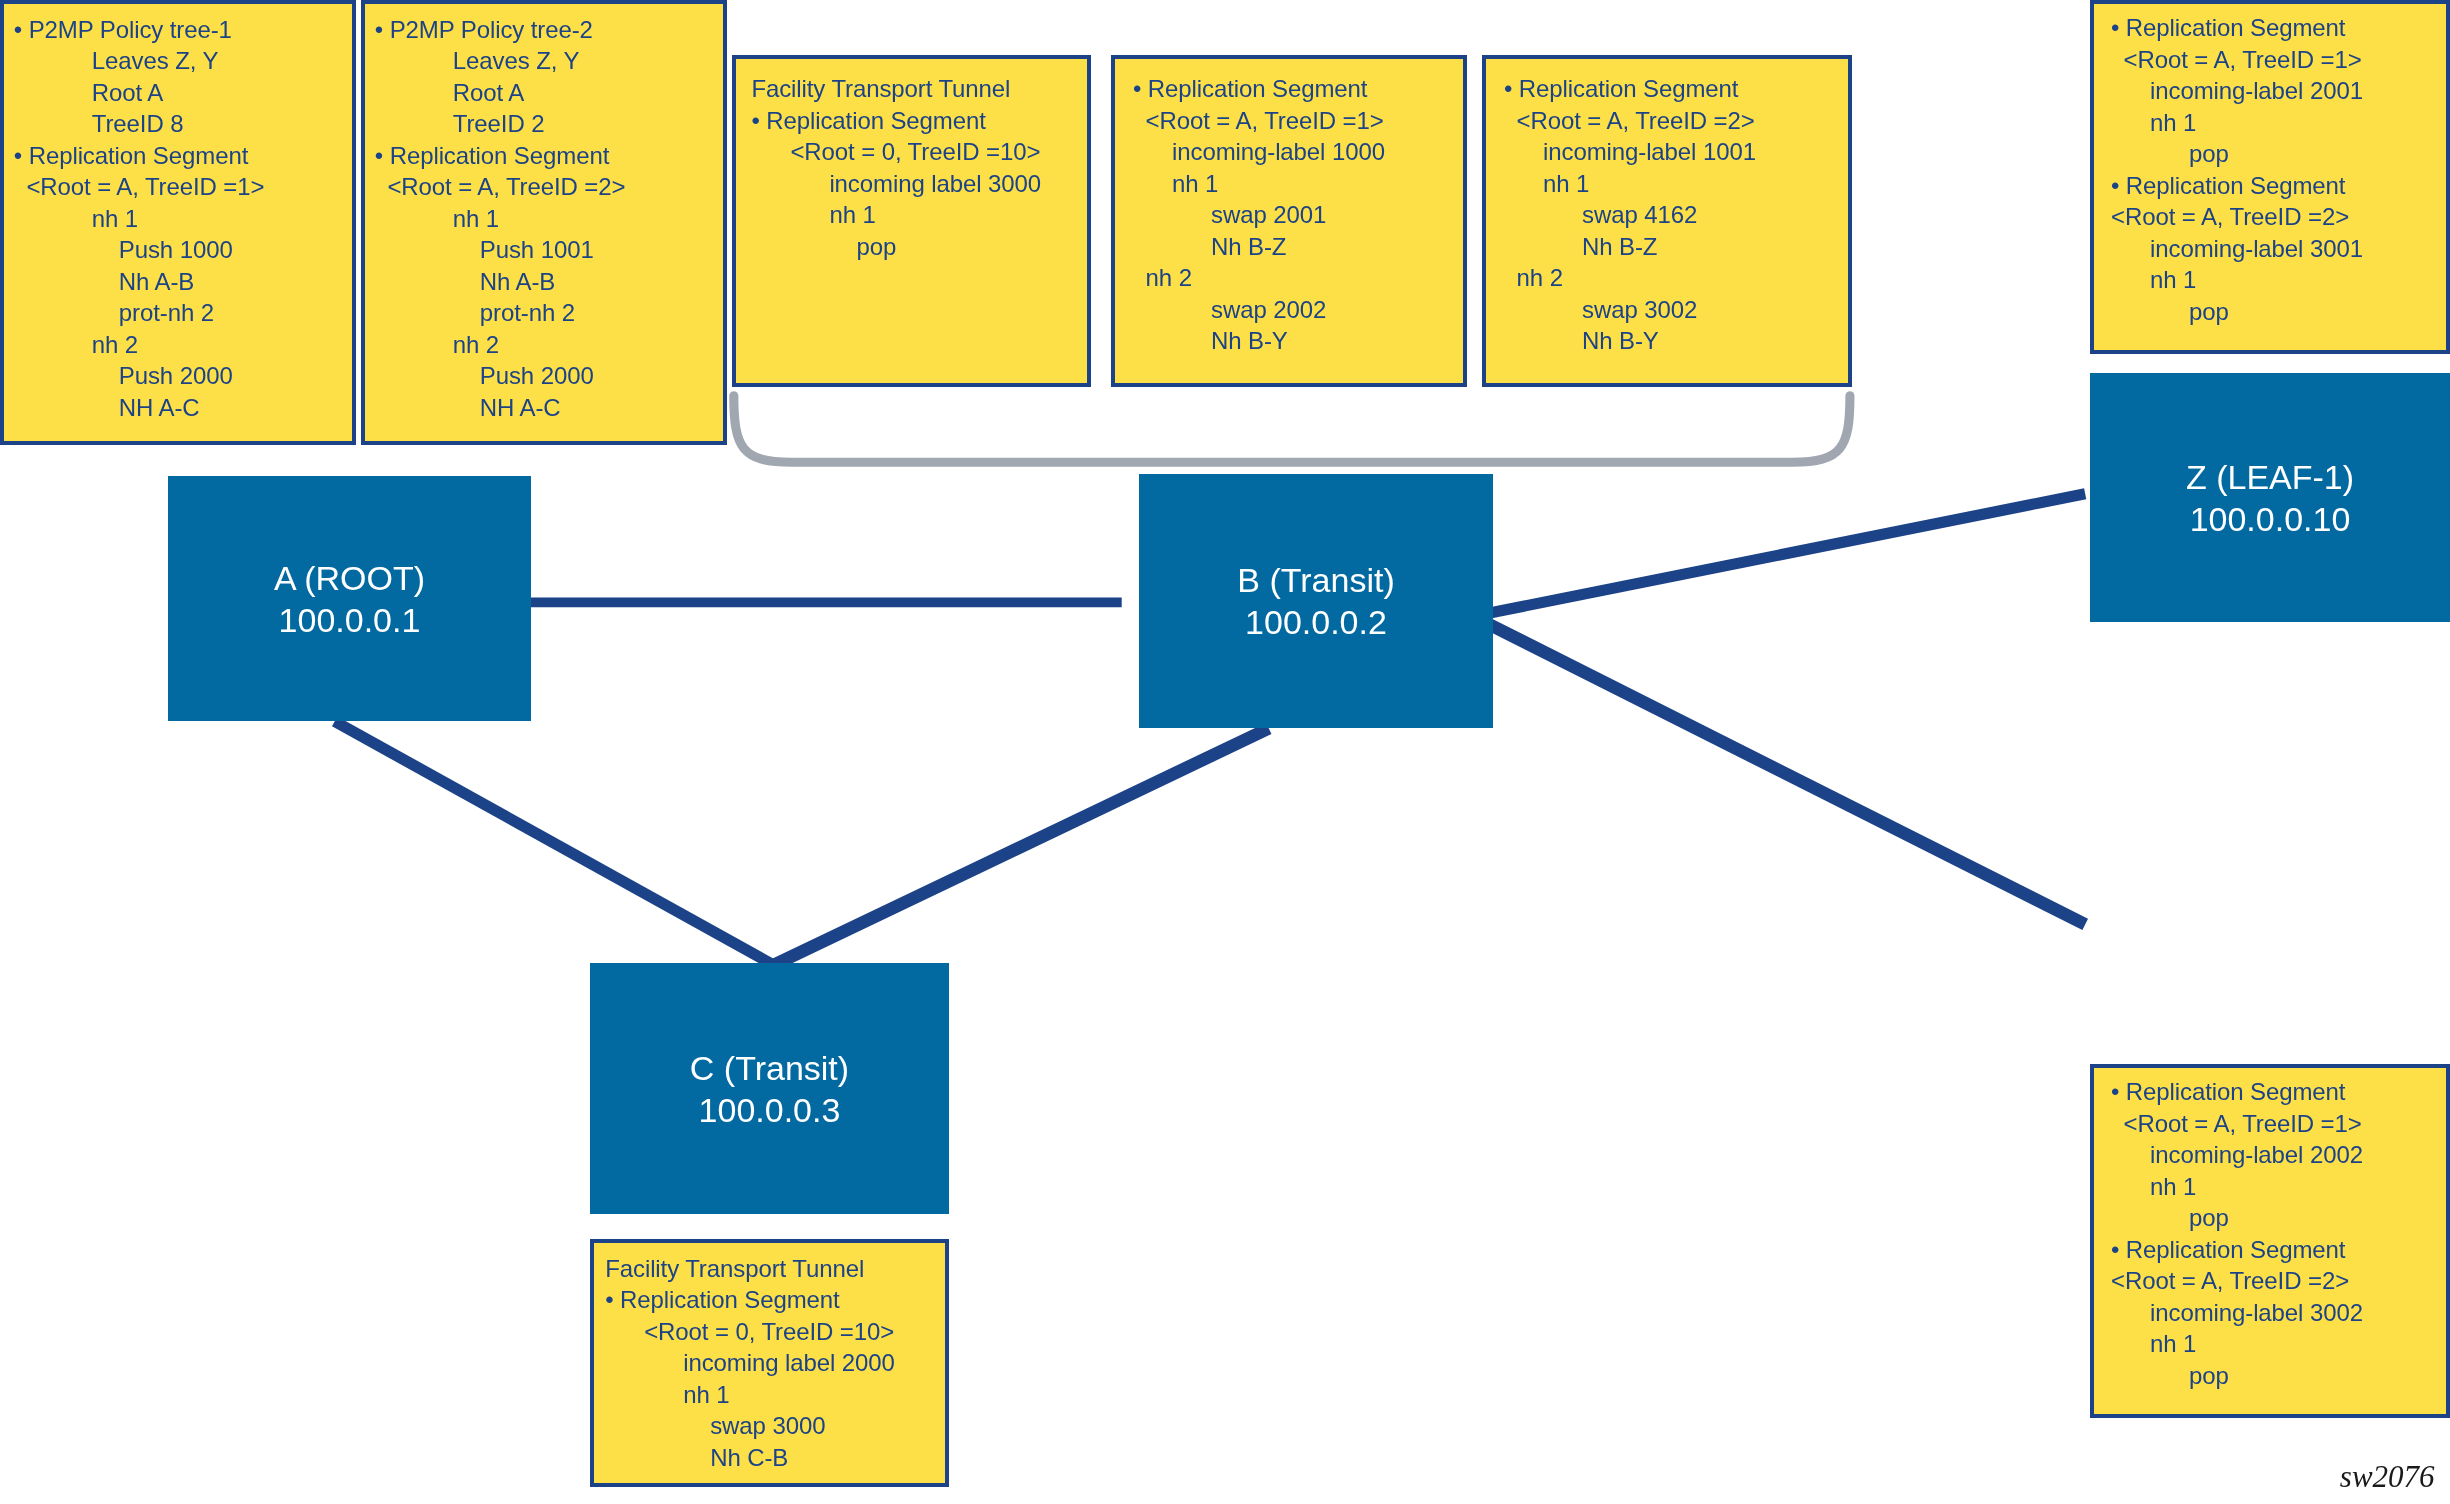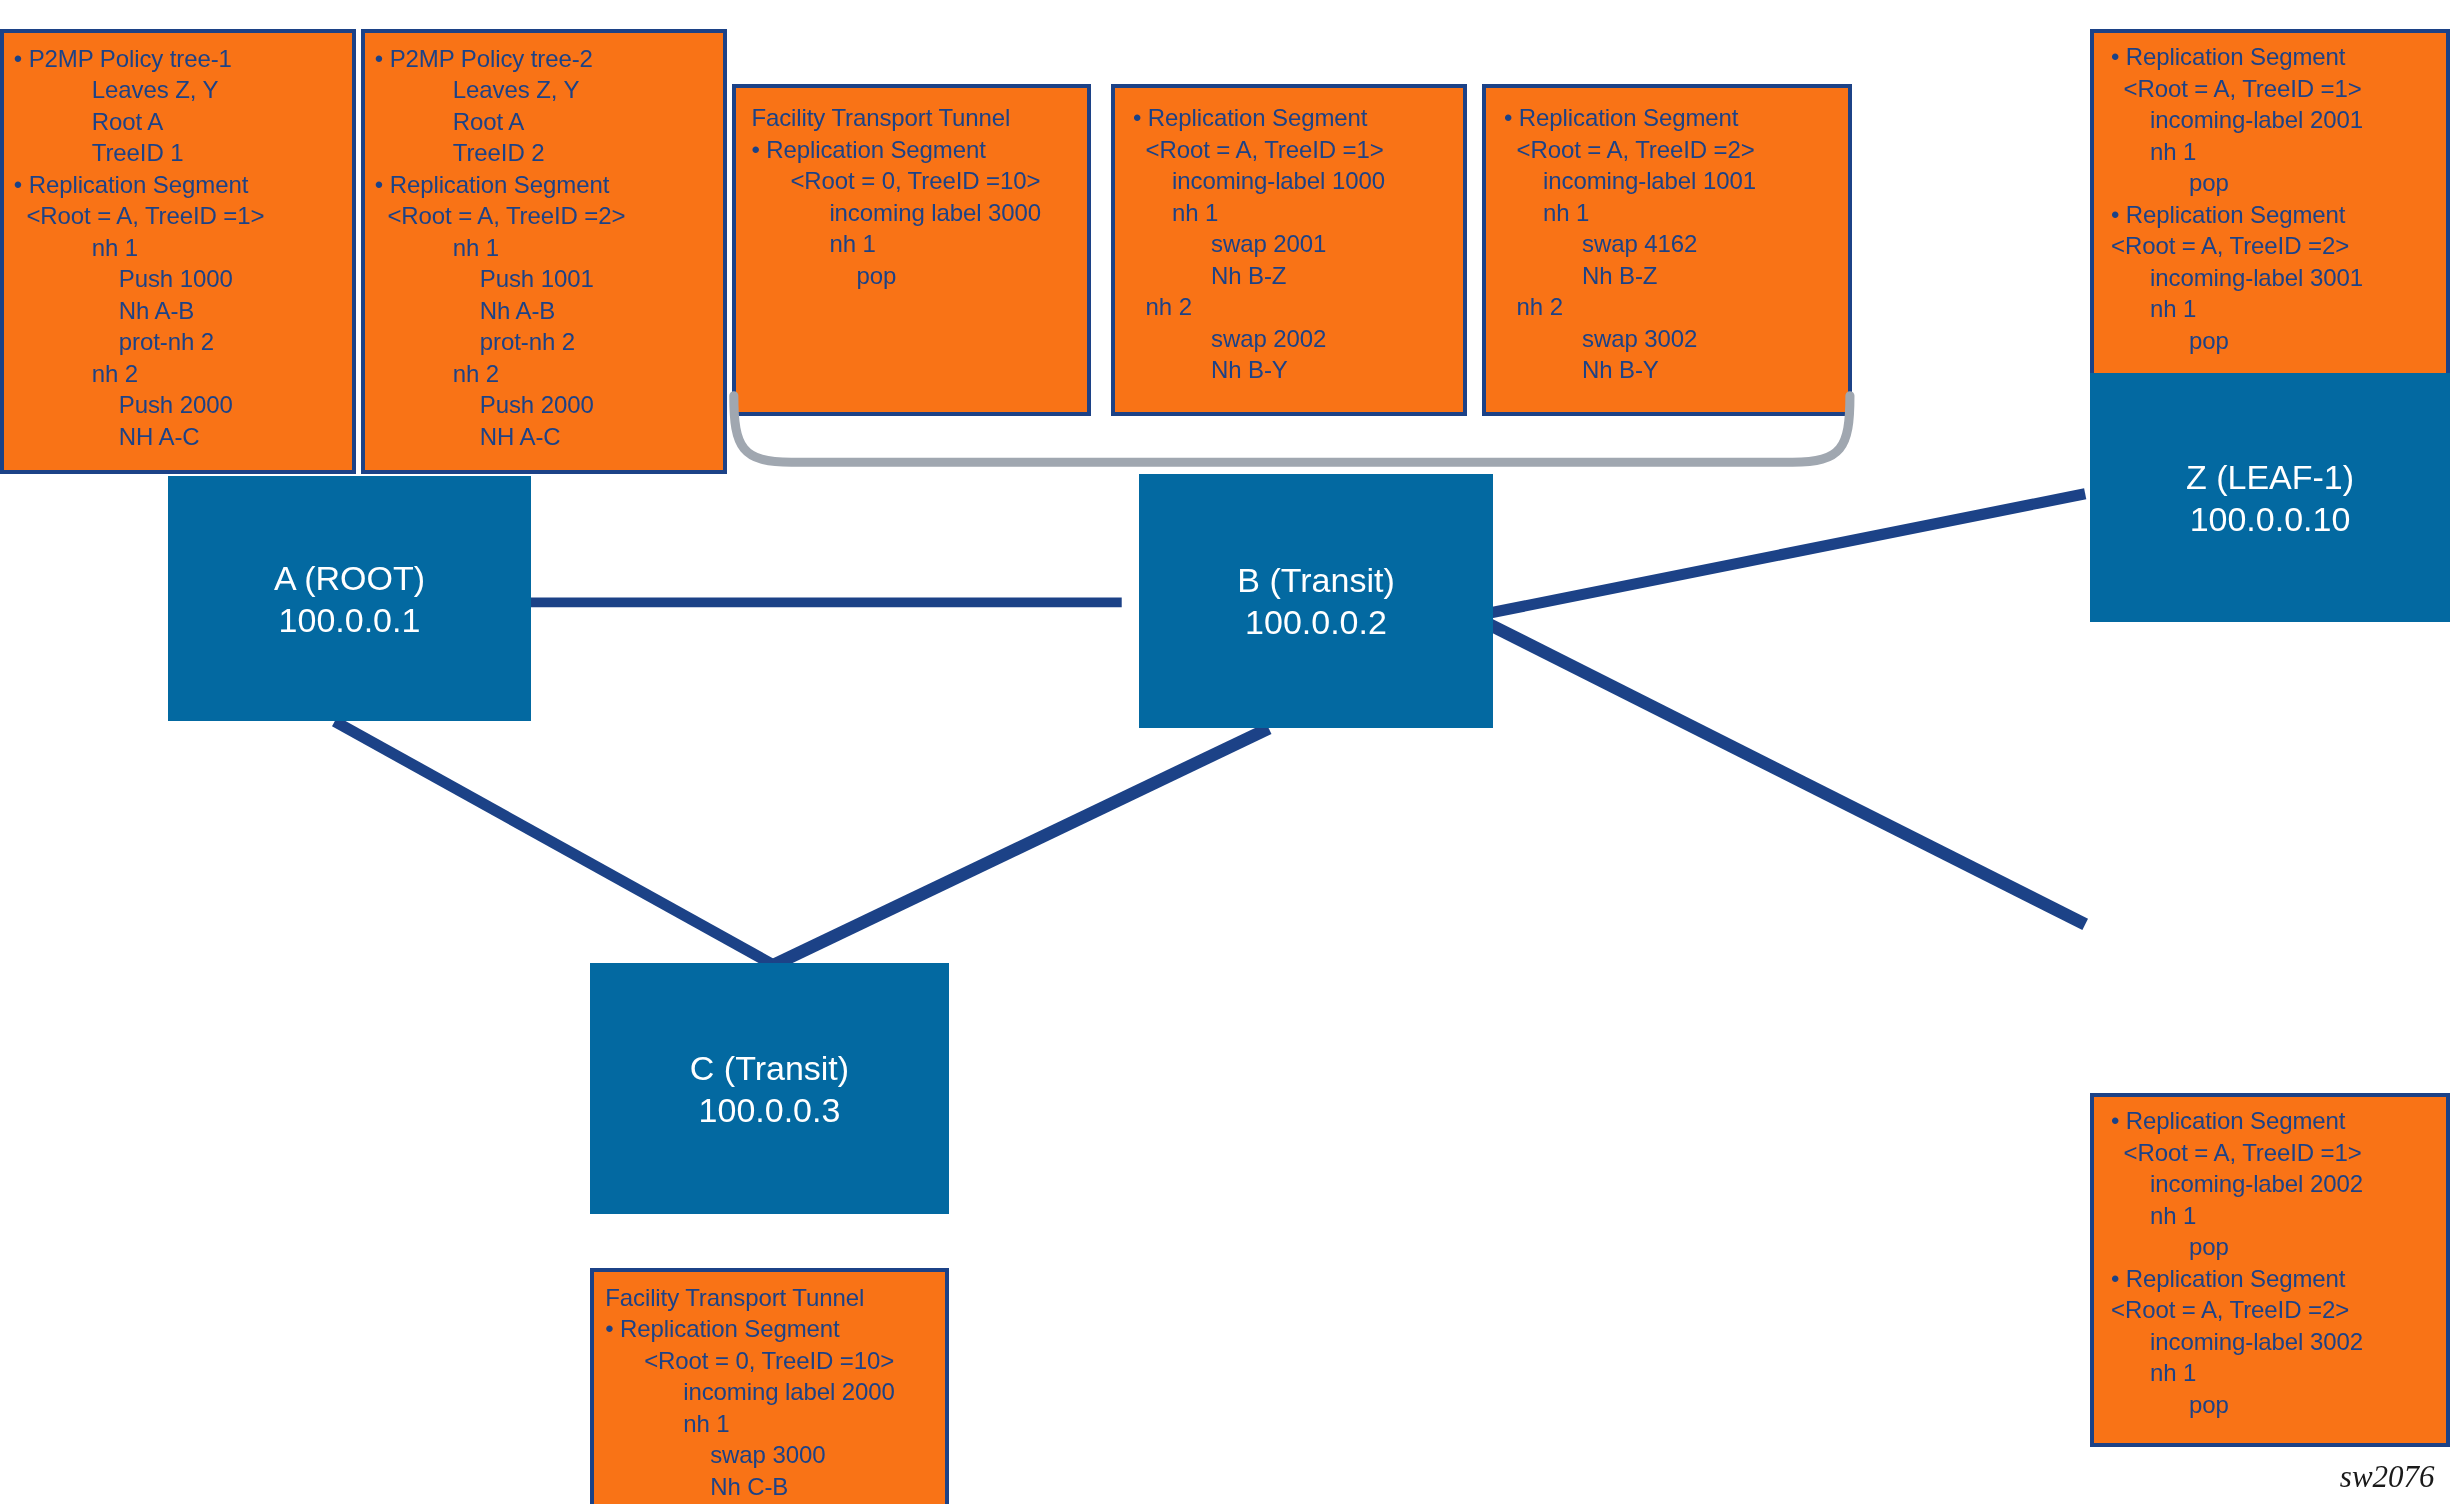--- a/index.html
+++ b/index.html
@@ -2,22 +2,22 @@
 <html style="font-size:11.2px"><head>
 <meta charset="utf-8">
 <style>
   html,body{margin:0;padding:0;background:#ffffff;}
   body{width:2450px;height:1505px;position:relative;overflow:hidden;
        font-family:"Liberation Sans", sans-serif; color:#1c4287;}
 
   .canvas{position:absolute;left:0;top:0;width:2450px;height:1505px;}
 
   
-  .abox{position:absolute;box-sizing:border-box;background:#f97316;
-        border:4.9px solid #1c4287;color:#1c4287;margin-top:29px;}
+  .abox{position:absolute;box-sizing:border-box;background:#fde047;
+        border:4.9px solid #1c4287;color:#1c4287;}
   .abox .lines{padding:0;margin:0;}
   .ln{display:block;white-space:pre;font-size:24px;line-height:31.5px;letter-spacing:-0.1px;}
 
   
   .i0{padding-left:0px}
   .i1{padding-left:12.6px}
   .i2{padding-left:39px}
   .i3{padding-left:78px}
   .i4{padding-left:105px}
 
@@ -73,21 +73,21 @@
     <span class="nl">Z (LEAF-1)</span>
     <span class="nl">100.0.0.10</span>
   </div>
 
 
   <div class="abox" style="left:0px;top:0px;width:356px;height:445px;padding:9.8px 5.6px 0 9.8px;">
     <div class="lines">
         <span class="ln i0">• P2MP Policy tree-1</span>
         <span class="ln i3">Leaves Z, Y</span>
         <span class="ln i3">Root A</span>
-        <span class="ln i3">TreeID 1</span>
+        <span class="ln i3">TreeID 8</span>
         <span class="ln i0">• Replication Segment</span>
         <span class="ln i1">&lt;Root = A, TreeID =1&gt;</span>
         <span class="ln i3">nh 1</span>
         <span class="ln i4">Push 1000</span>
         <span class="ln i4">Nh A-B</span>
         <span class="ln i4">prot-nh 2</span>
         <span class="ln i3">nh 2</span>
         <span class="ln i4">Push 2000</span>
         <span class="ln i4">NH A-C</span>
       </div>

